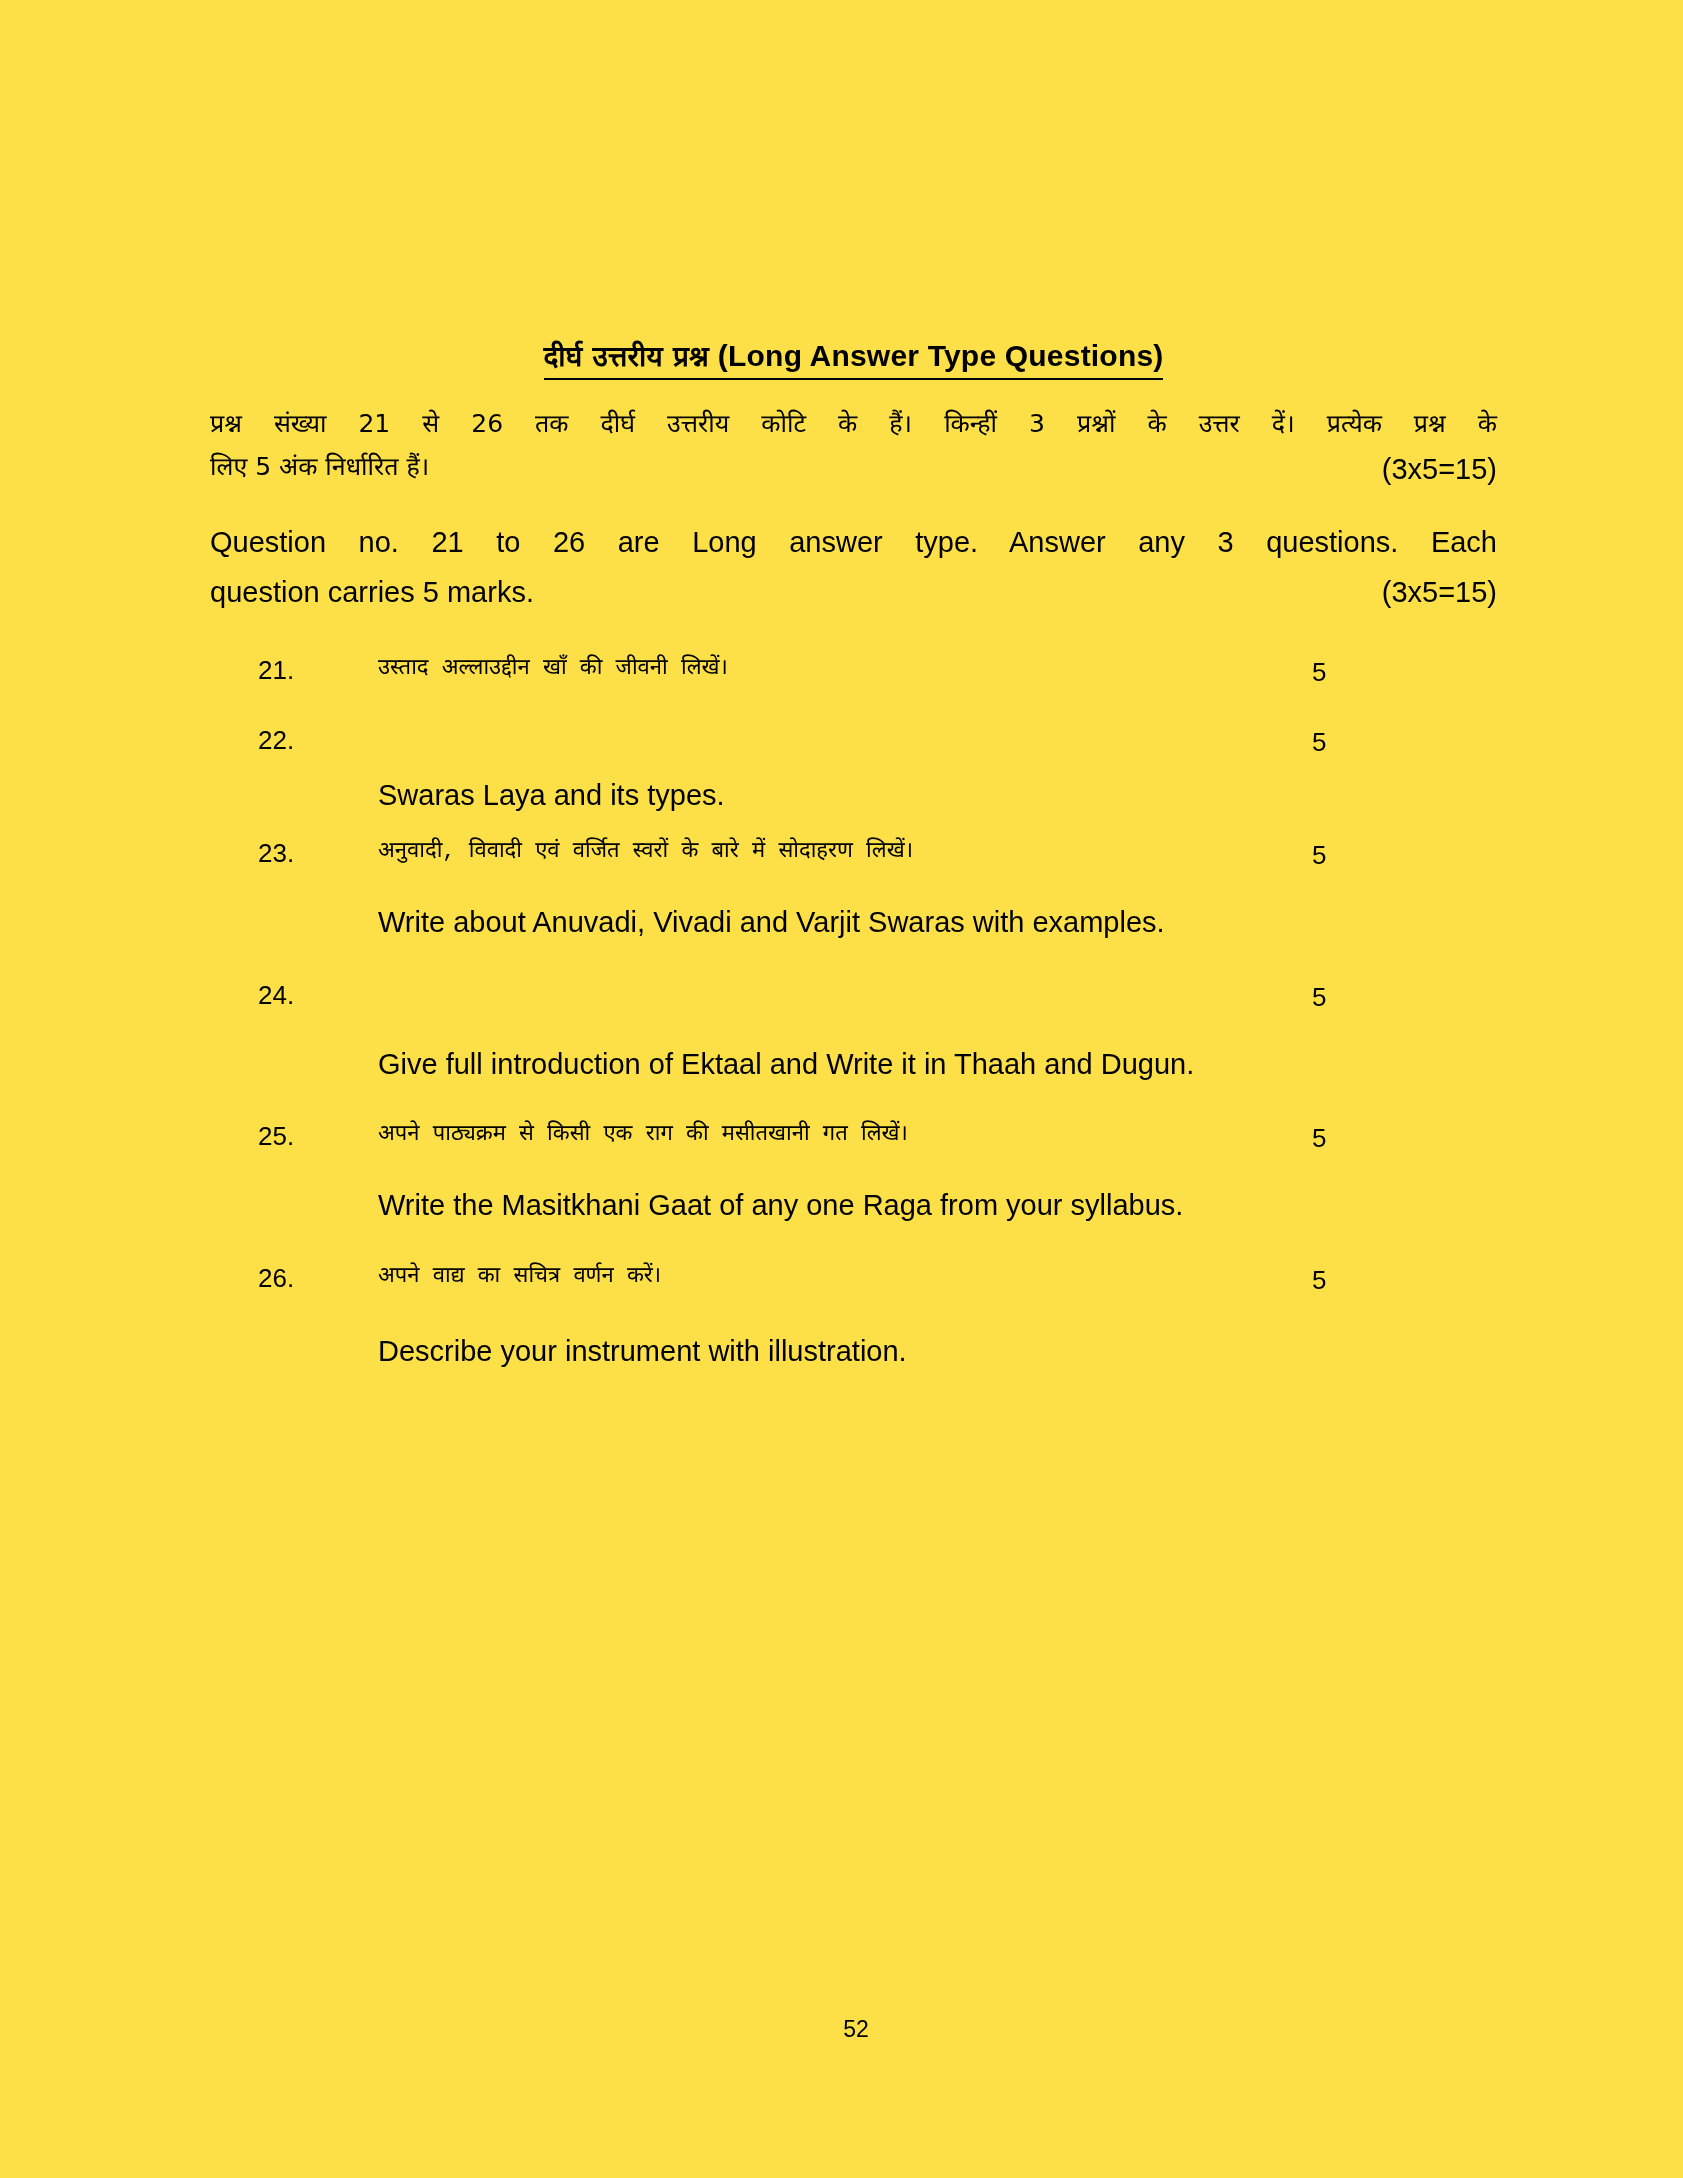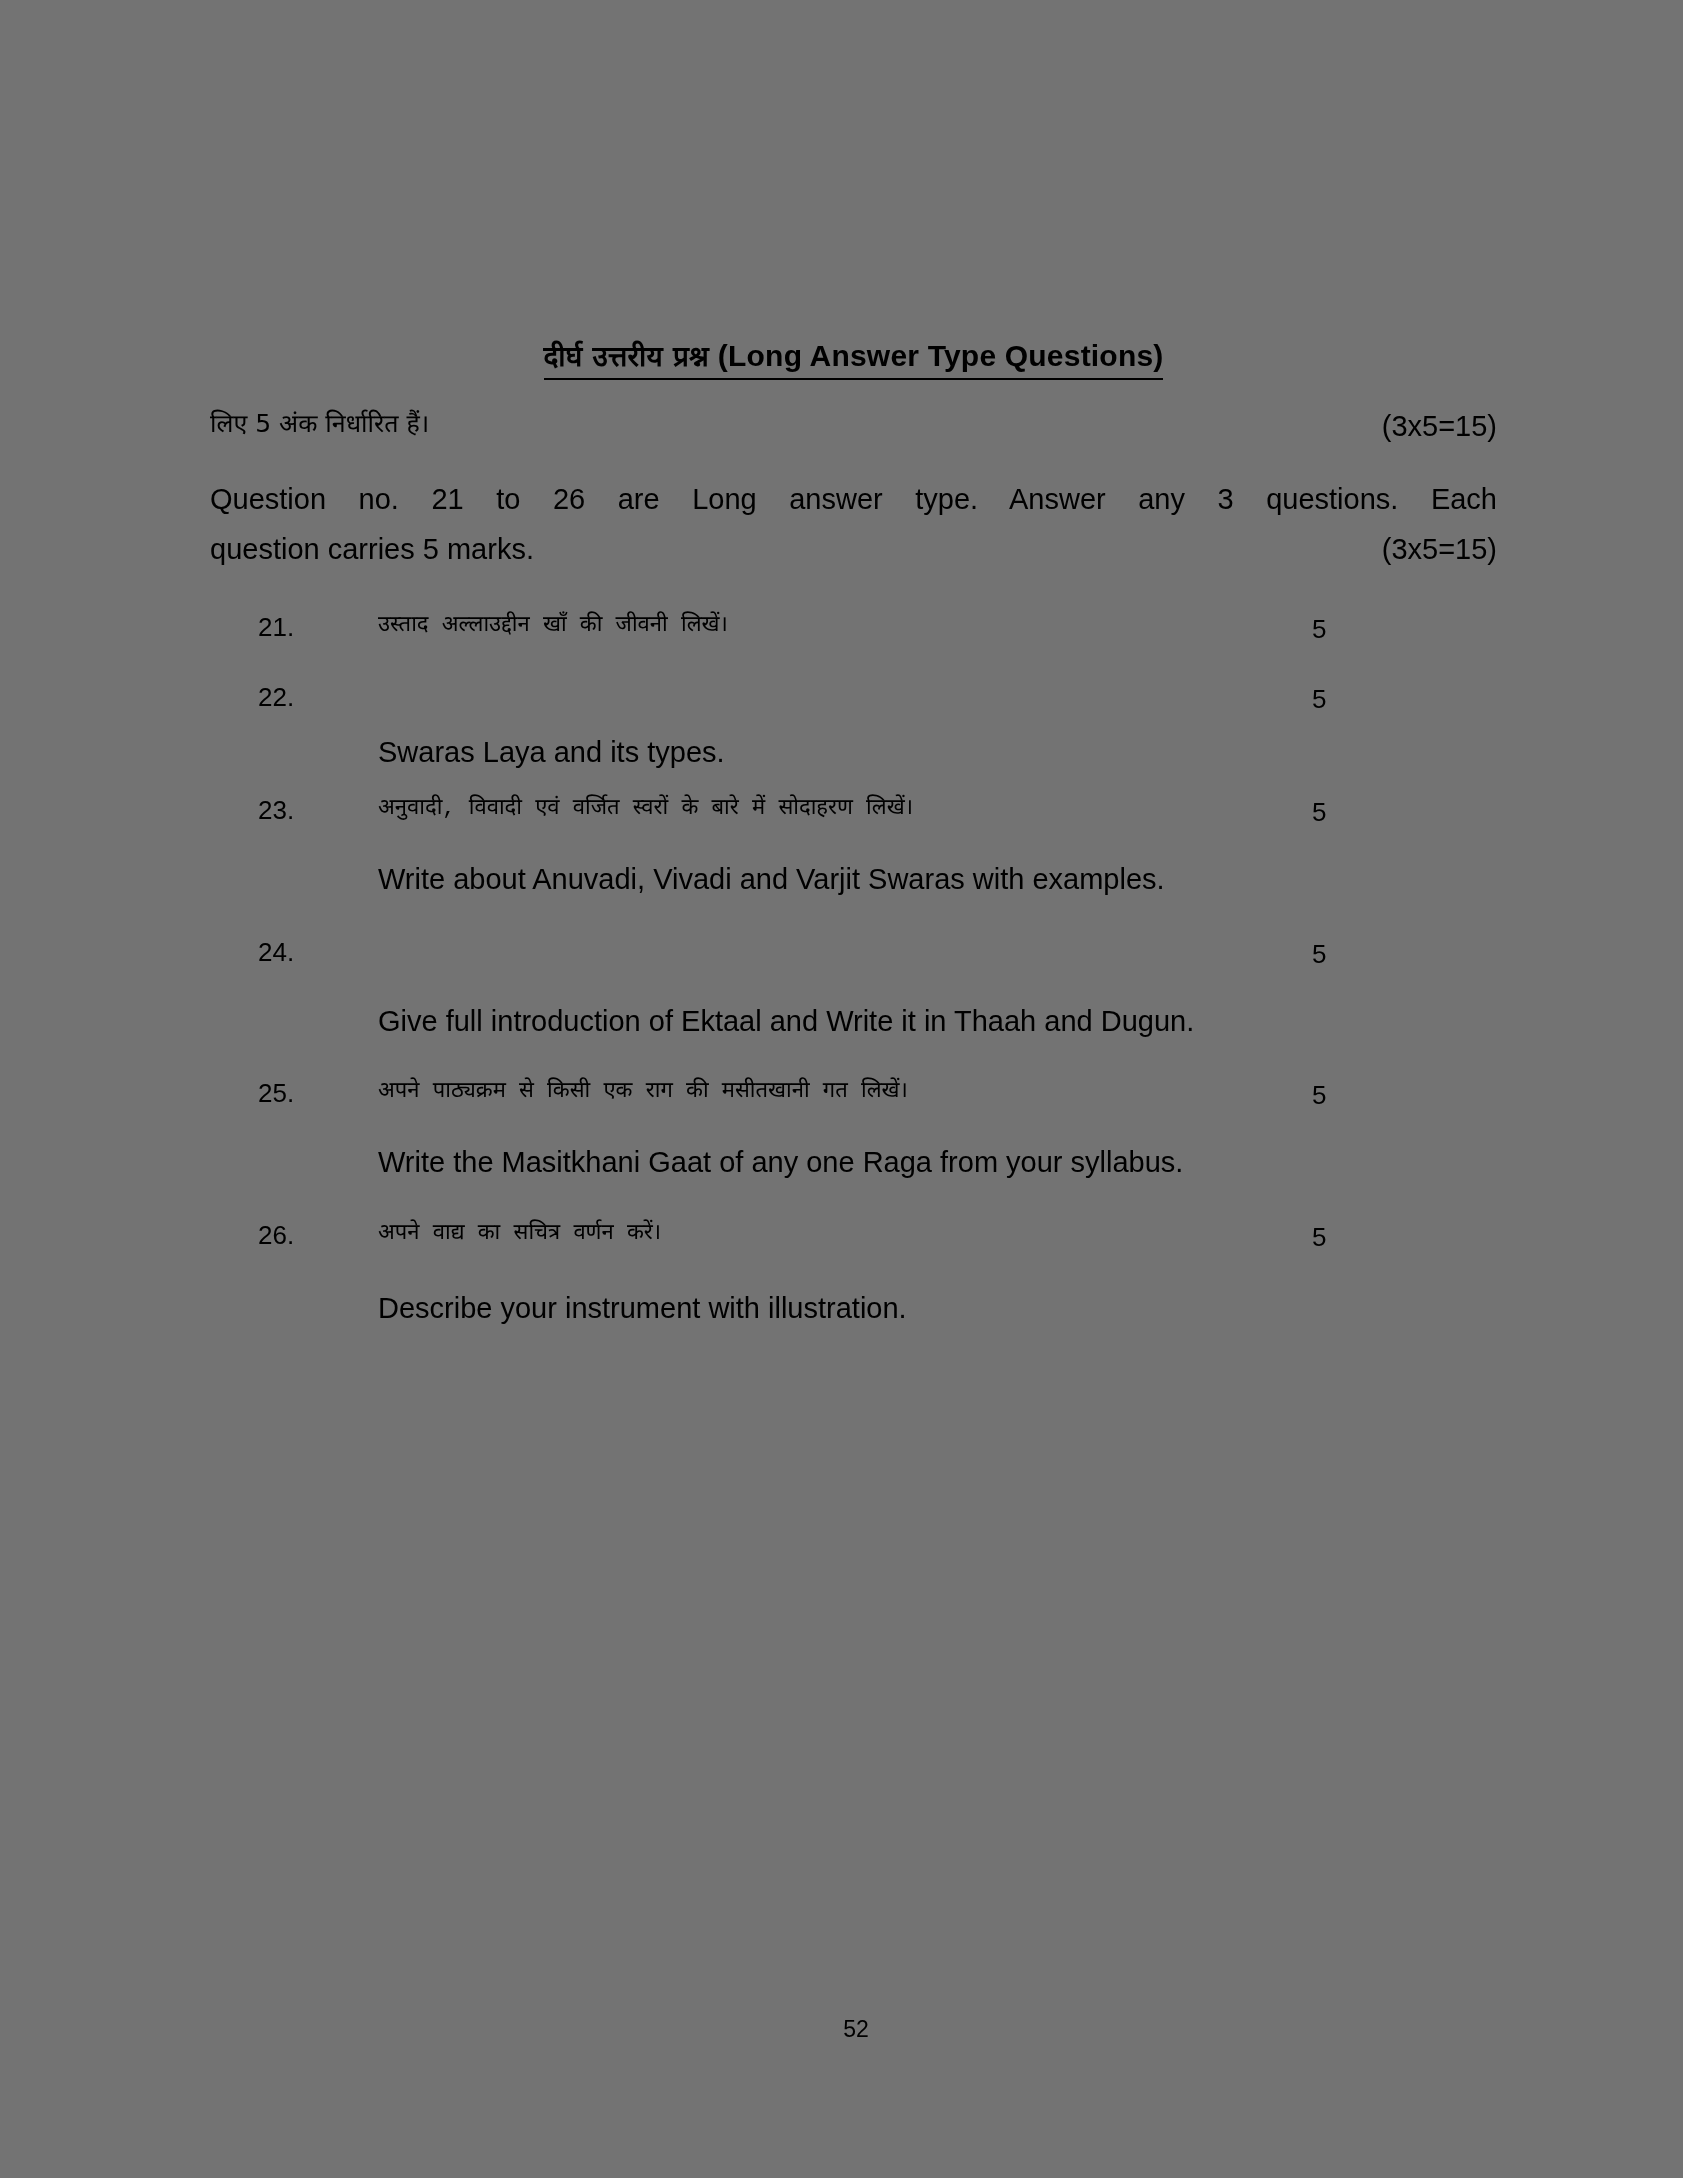--- a/index.html
+++ b/index.html
@@ -12,21 +12,21 @@
     height: 2178px;
     font-family: "Liberation Sans", sans-serif;
     color: #000000;
     -webkit-font-smoothing: antialiased;
   }
   .page {
     position: relative;
     width: 1683px;
     height: 2178px;
     box-sizing: border-box;
-    background: #737373;
+    background: #fde047;
     overflow: hidden;
   }
   .content {
     position: absolute;
     left: 210px;
     top: 337px;
     width: 1287px;
   }
 
   
@@ -155,20 +155,21 @@
   <div class="content">
 
     <div class="heading-row">
       <div class="heading">
         <span class="hi">दीर्घ उत्तरीय प्रश्न</span>
         <span class="en">(Long Answer Type Questions)</span>
       </div>
     </div>
 
     <div class="instr hindi">
+      <span class="line justified">प्रश्न संख्या 21 से 26 तक दीर्घ उत्तरीय कोटि के हैं। किन्हीं 3 प्रश्नों के उत्तर दें। प्रत्येक प्रश्न के</span>
       <span class="line tail">
         <span>लिए 5 अंक निर्धारित हैं।</span>
         <span class="marks-inline">(3x5=15)</span>
       </span>
     </div>
 
     <div class="instr english">
       <span class="line justified">Question no. 21 to 26 are Long answer type. Answer any 3 questions. Each</span>
       <span class="line tail">
         <span>question carries 5 marks.</span>

